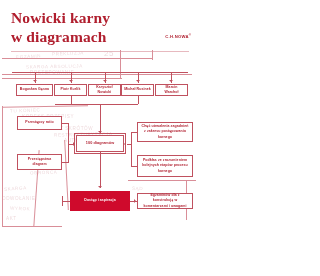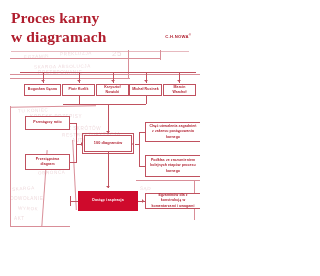--- a/index.html
+++ b/index.html
@@ -69,21 +69,20 @@
     background: #e7b9bf;
   }
 
   
   .diagram {
     position: absolute;
     left: 0;
     top: 50px;
     width: 200px;
     height: 226px;
-    margin-left: 8px;
   }
 
   
   .watermark {
     position: absolute;
     left: 0;
     top: 0;
     width: 200px;
     height: 226px;
     opacity: 0.5;
@@ -159,21 +158,21 @@
   .node.center {
     font-size: 3.8px;
   }
 </style>
 </head>
 <body>
 
 <div class="cover">
 
   <div class="header">
-    <h1 class="title">Proces karny
+    <h1 class="title">Nowicki karny
 w diagramach</h1>
     <div class="logo">
       <span class="logo-text"><span>C.H.NOWA</span><sup>®</sup></span>
     </div>
     <div class="header-rule"></div>
   </div>
 
   <div class="diagram">
 
     <div class="watermark">

